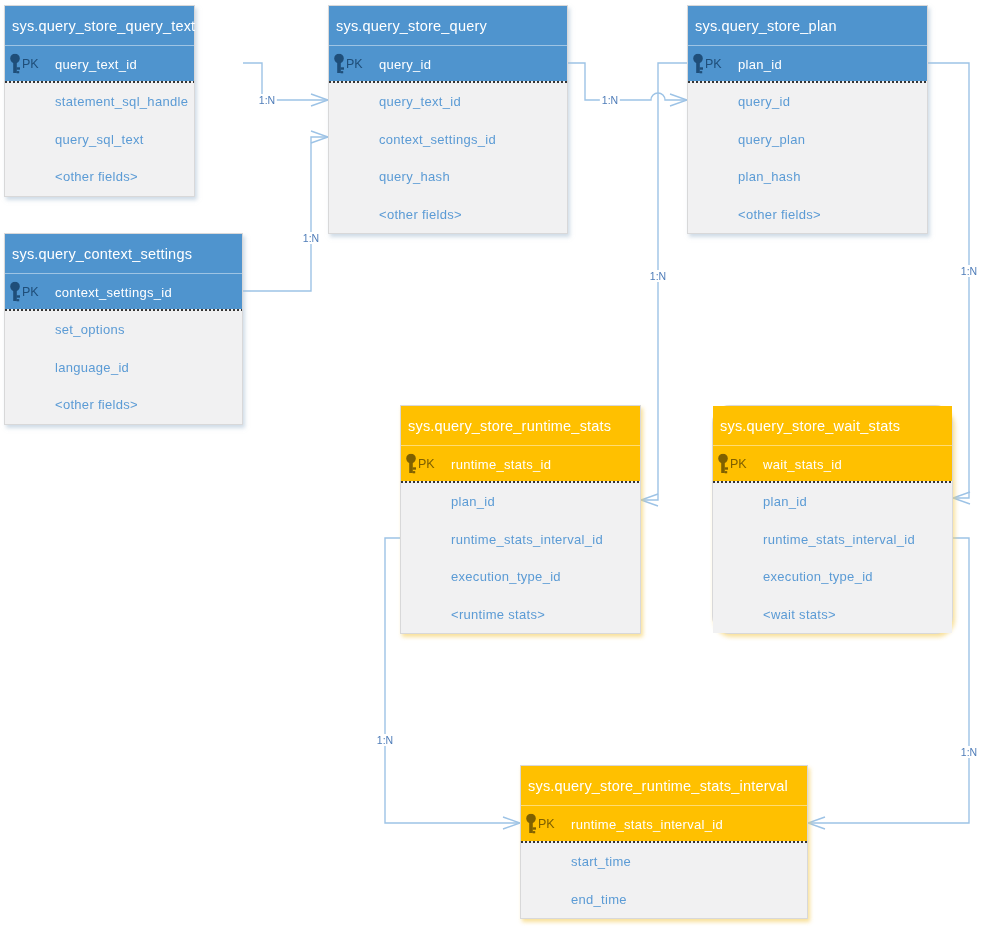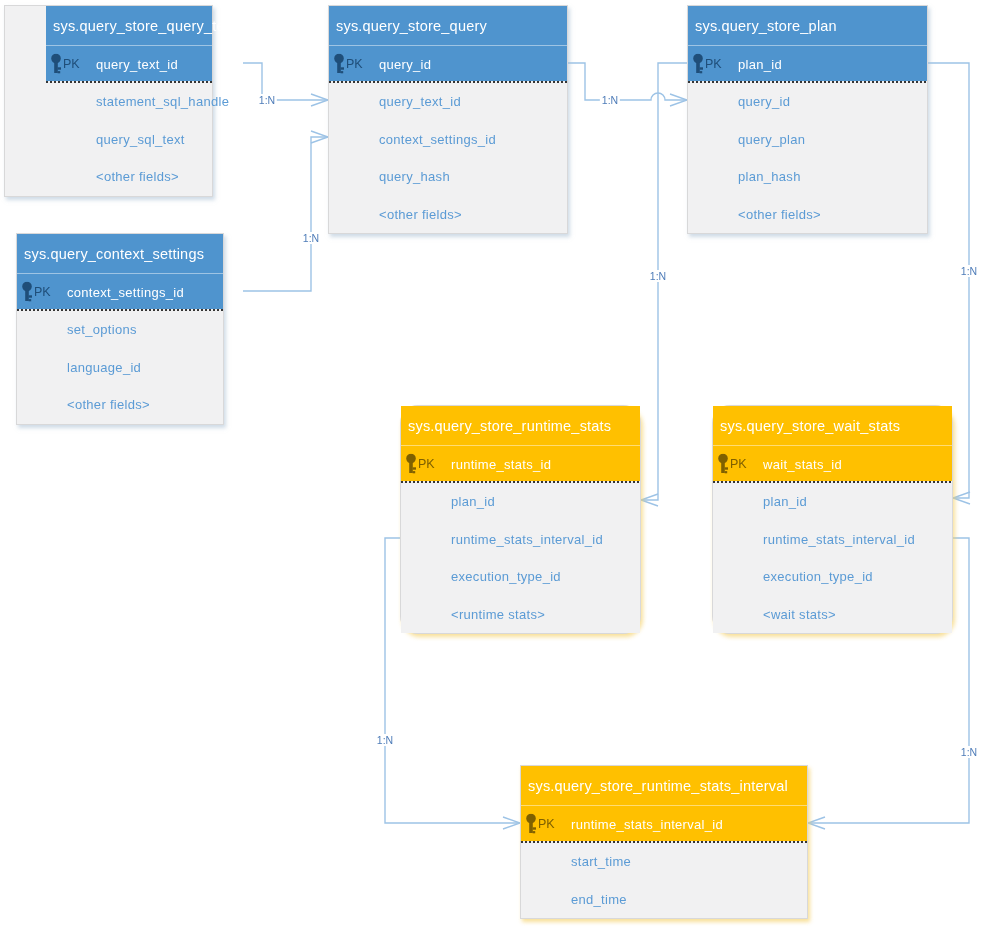--- a/index.html
+++ b/index.html
@@ -107,21 +107,21 @@
         <path d="M825 817 L808 823 L825 829" fill="none" stroke="#9DC3E6" stroke-width="1.4"></path>
       </g>
     </svg>
 <div class="rel-label" style="left: 267px; top: 100px;">1:N</div>
     <div class="rel-label" style="left: 311px; top: 238px;">1:N</div>
     <div class="rel-label" style="left: 610px; top: 100px;">1:N</div>
     <div class="rel-label" style="left: 658px; top: 276px;">1:N</div>
     <div class="rel-label" style="left: 969px; top: 271px;">1:N</div>
     <div class="rel-label" style="left: 385px; top: 740px;">1:N</div>
     <div class="rel-label" style="left: 969px; top: 752px;">1:N</div>
-    <div class="etable blue" style="left: 4px; top: 5px; width: 209px; padding-left: 41px;">
+    <div class="etable blue" style="left: 4px; top: 5px; width: 191px;">
       <div class="t-header">sys.query_store_query_text</div>
       <div class="t-pk">
         <svg class="pk-key" width="11" height="21" viewBox="0 0 11 21">
           <circle cx="5" cy="5" r="4.8"></circle>
           <rect x="3.2" y="8.5" width="3.6" height="11"></rect>
           <rect x="6.6" y="13.8" width="3.4" height="2.4"></rect>
           <rect x="6.6" y="17.6" width="2.6" height="2.2"></rect>
         </svg>
         <span class="pk-badge">PK</span>
         <span class="pk-field">query_text_id</span>
@@ -166,40 +166,40 @@
         <span class="pk-field">plan_id</span>
       </div>
       <div class="t-sep"></div>
       <div class="t-body">
         <div class="t-row">query_id</div>
         <div class="t-row">query_plan</div>
         <div class="t-row">plan_hash</div>
         <div class="t-row">&lt;other fields&gt;</div>
       </div>
     </div>
-    <div class="etable blue" style="left: 16px; top: 233px; width: 208px;">
+    <div class="etable blue" style="left: 4px; top: 233px; width: 239px;">
       <div class="t-header">sys.query_context_settings</div>
       <div class="t-pk">
         <svg class="pk-key" width="11" height="21" viewBox="0 0 11 21">
           <circle cx="5" cy="5" r="4.8"></circle>
           <rect x="3.2" y="8.5" width="3.6" height="11"></rect>
           <rect x="6.6" y="13.8" width="3.4" height="2.4"></rect>
           <rect x="6.6" y="17.6" width="2.6" height="2.2"></rect>
         </svg>
         <span class="pk-badge">PK</span>
         <span class="pk-field">context_settings_id</span>
       </div>
       <div class="t-sep"></div>
       <div class="t-body">
         <div class="t-row">set_options</div>
         <div class="t-row">language_id</div>
         <div class="t-row">&lt;other fields&gt;</div>
       </div>
     </div>
-    <div class="etable orange" style="left: 400px; top: 405px; width: 241px; border-radius: 18px;">
+    <div class="etable orange" style="left: 400px; top: 405px; width: 241px;">
       <div class="t-header">sys.query_store_runtime_stats</div>
       <div class="t-pk">
         <svg class="pk-key" width="11" height="21" viewBox="0 0 11 21">
           <circle cx="5" cy="5" r="4.8"></circle>
           <rect x="3.2" y="8.5" width="3.6" height="11"></rect>
           <rect x="6.6" y="13.8" width="3.4" height="2.4"></rect>
           <rect x="6.6" y="17.6" width="2.6" height="2.2"></rect>
         </svg>
         <span class="pk-badge">PK</span>
         <span class="pk-field">runtime_stats_id</span>

